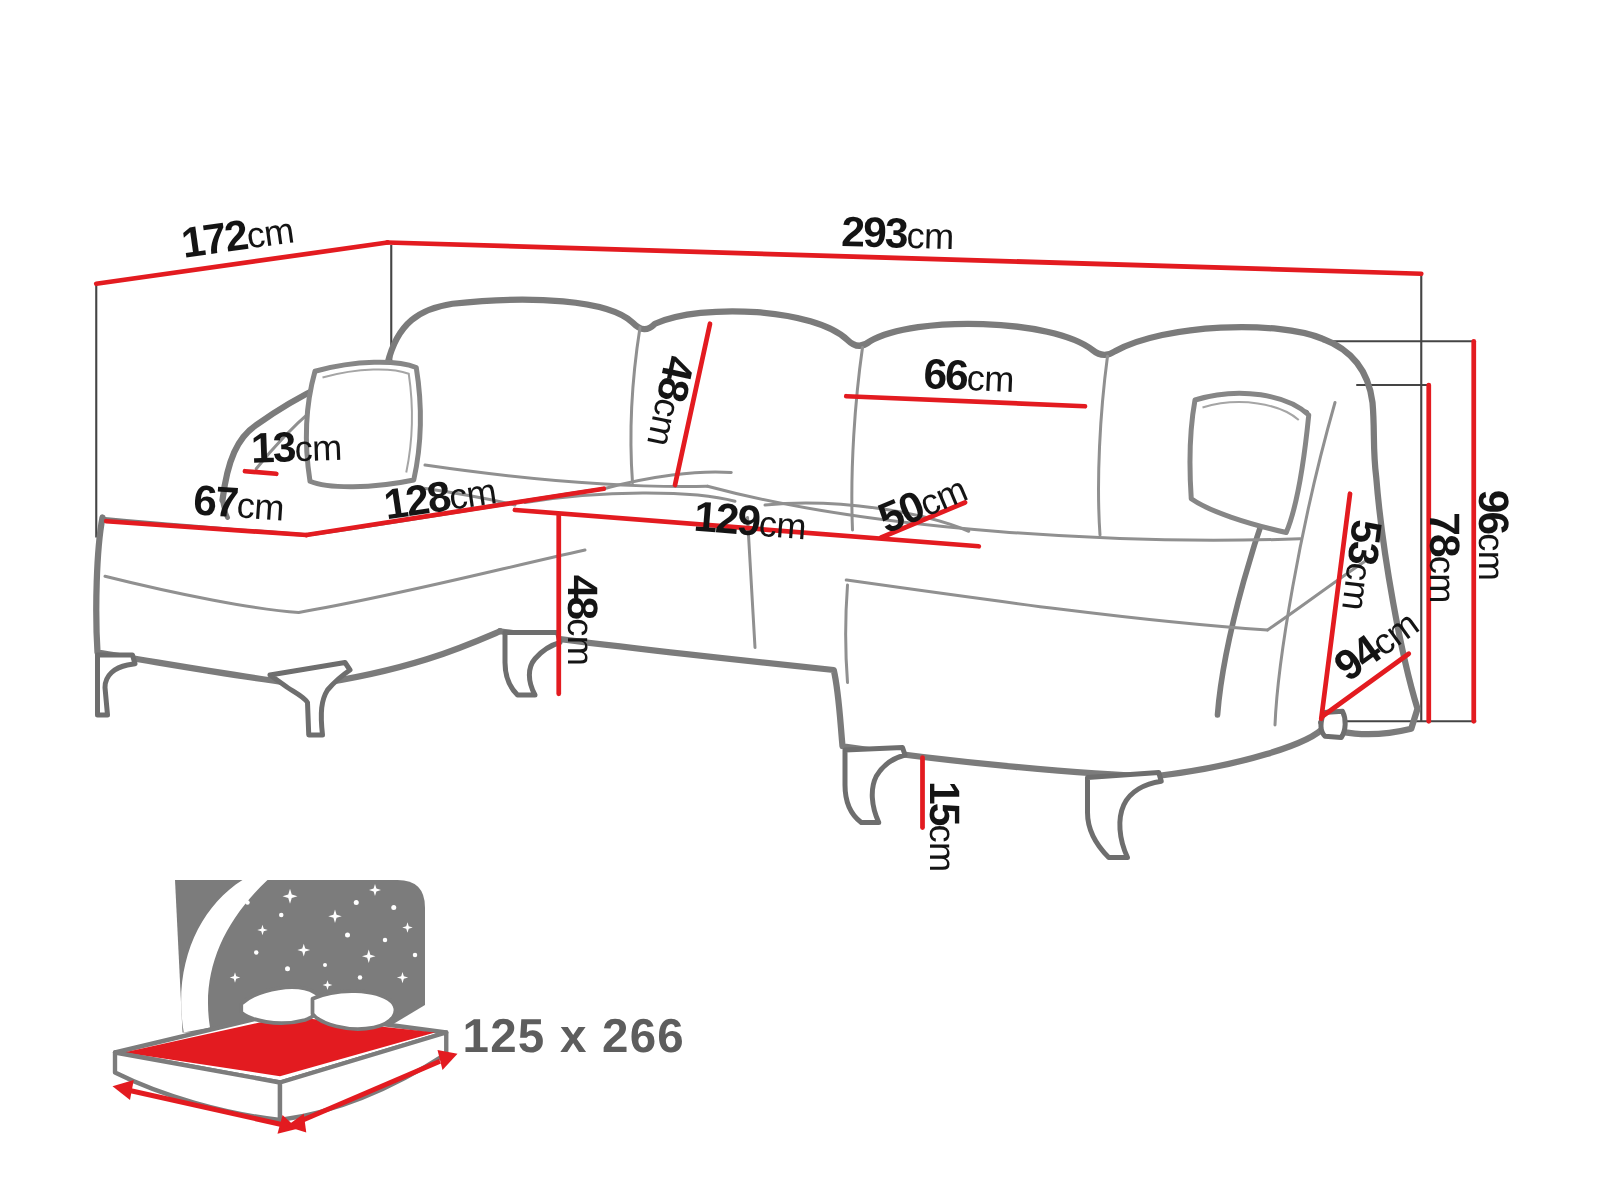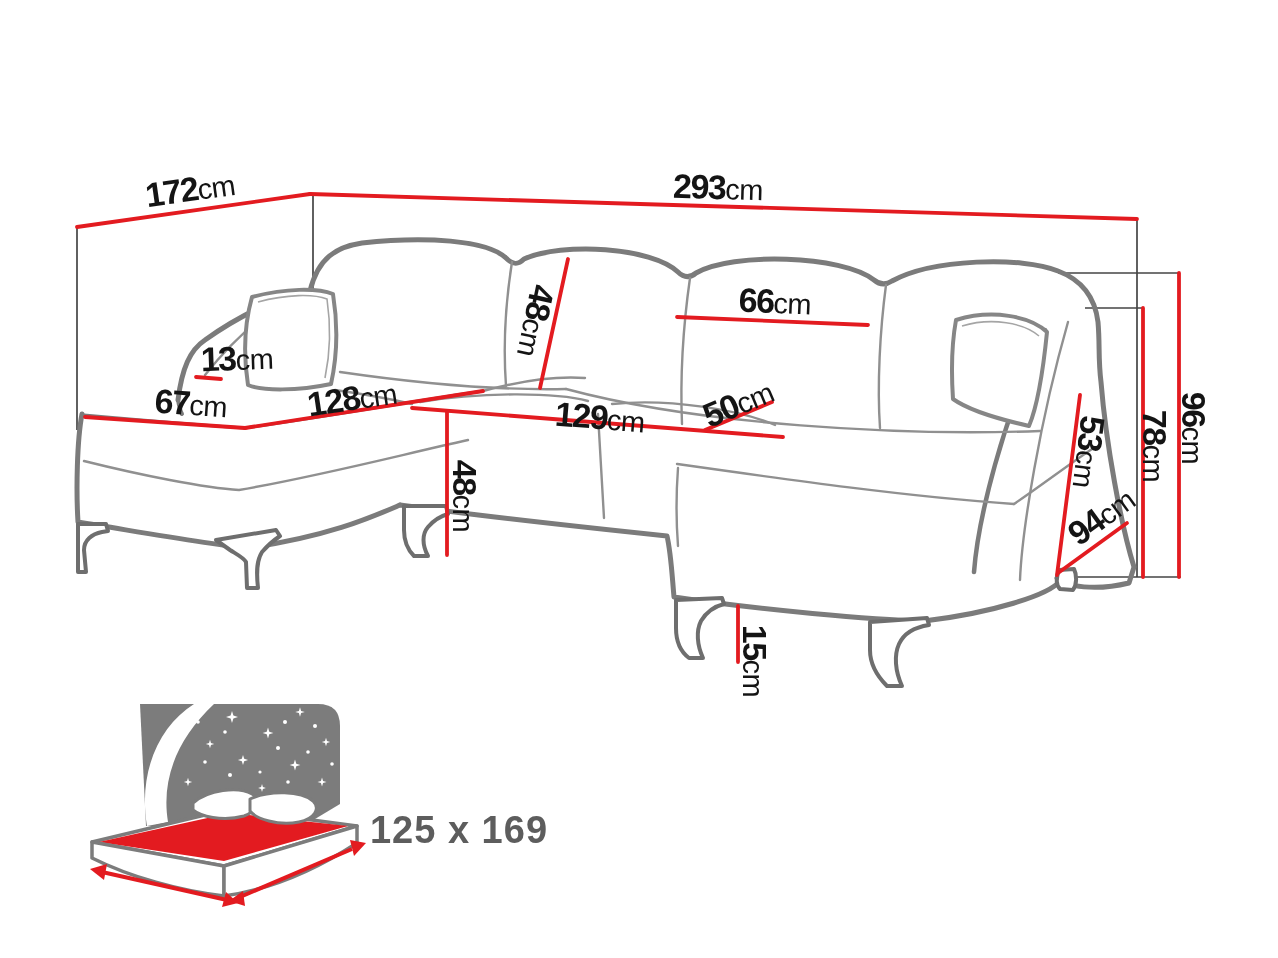--- a/index.html
+++ b/index.html
@@ -203,15 +203,15 @@
   <div class="dim" style="left:1101px;top:516px;--r:-36deg">
     <span class="v">94</span><span class="u">cm</span>
   </div>
   <div class="dim" style="left:1155px;top:446px;--r:90deg">
     <span class="v">78</span><span class="u">cm</span>
   </div>
   <div class="dim" style="left:1194px;top:428px;--r:90deg">
     <span class="v">96</span><span class="u">cm</span>
   </div>
 
-  <div class="bedsize" style="left:459px;top:830px">125 x 169</div>
+  <div class="bedsize" style="left:459px;top:830px">125 x 266</div>
 
 </div>
 
 </body></html>

